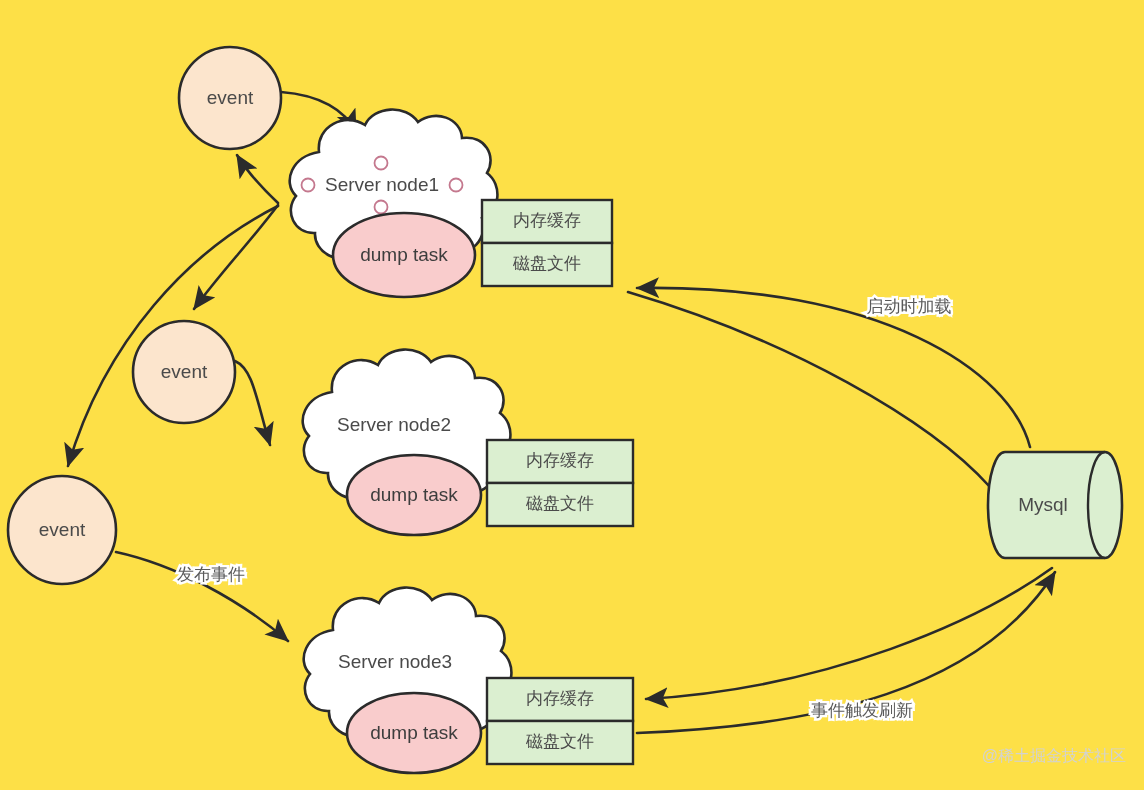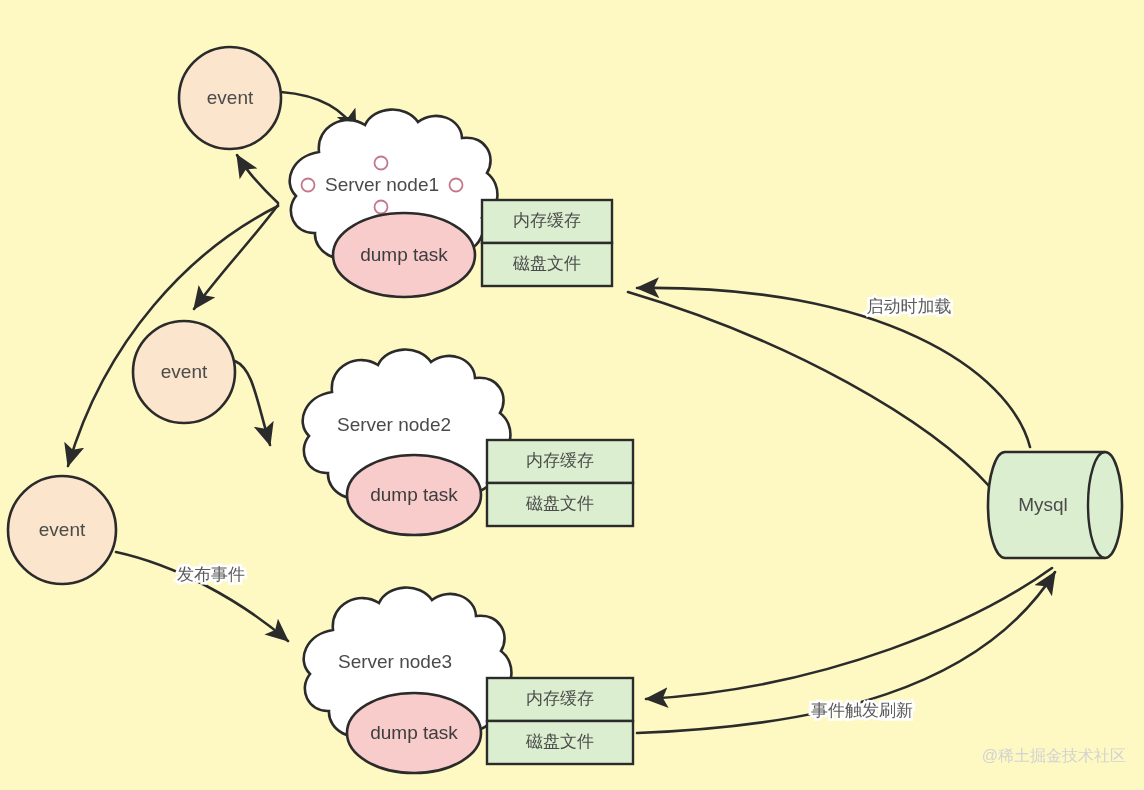--- a/index.html
+++ b/index.html
@@ -8,21 +8,21 @@
     padding: 0;
     background: #ffffff;
   }
   body {
     font-family: "Liberation Sans", "DejaVu Sans", sans-serif;
   }
   #canvas {
     position: relative;
     width: 1144px;
     height: 790px;
-    background: #fef9c3;
+    background: #fde047;
     overflow: hidden;
   }
   #diagram-svg {
     position: absolute;
     top: 0;
     left: 0;
     width: 1144px;
     height: 790px;
   }
   .node-label {

